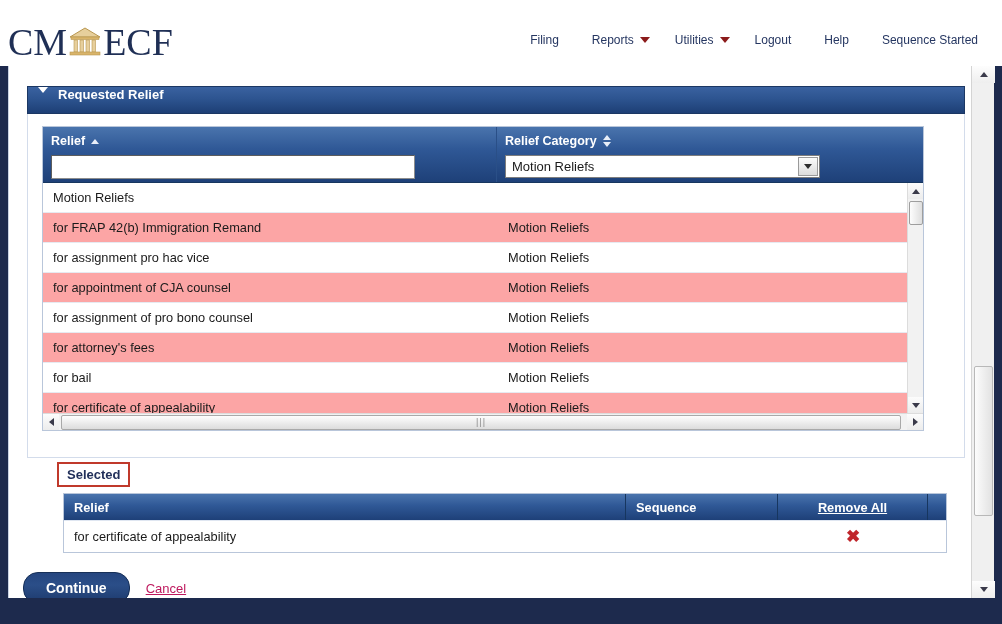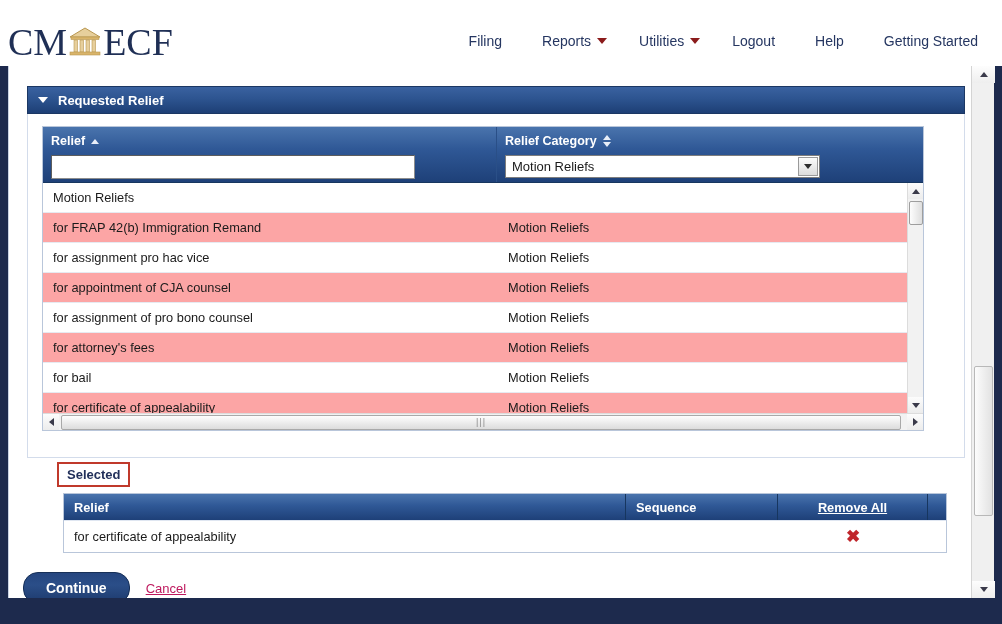--- a/index.html
+++ b/index.html
@@ -35,22 +35,22 @@
     color: #1f2f55;
     letter-spacing: 0px;
   }
   #logo .cm, #logo .ecf { line-height: 1; }
   #logo .bldg { display: inline-block; width: 34px; height: 34px; position: relative; margin: 0 1px; }
   #logo .bldg svg { display: block; }
 
   
   #nav {
     position: absolute; right: 10px; top: 30px;
-    display: flex; align-items: flex-end; gap: 12px;
-    font-size: 14px; color: #253661;
+    display: flex; align-items: flex-end; gap: 5px;
+    font-size: 12px; color: #253661;
   }
   #nav .nav-item {
     padding: 3px 14px;
     white-space: nowrap;
     color: #253661;
     cursor: pointer;
   }
   #nav .nav-item.has-caret { padding-right: 6px; display: inline-flex; align-items: center; gap: 6px; }
   .caret-down-red {
     width: 0; height: 0;
@@ -108,21 +108,21 @@
   
   .panel {
     position: absolute;
     left: 18px; top: 20px;
     width: 938px;
   }
   .panel-header {
     height: 28px;
     background: linear-gradient(#3a62a0 0%, #2d5490 45%, #1d3f75 100%);
     border: 1px solid #1b3763;
-    display: flex; align-items: center;
+    display: flex; align-items: flex-start;
     padding-left: 10px;
     color: #ffffff;
     font-size: 13px; font-weight: bold;
   }
   .panel-header .collapse-caret {
     width: 0; height: 0;
     border-left: 5px solid transparent;
     border-right: 5px solid transparent;
     border-top: 6px solid #ffffff;
     margin-right: 10px;
@@ -365,21 +365,21 @@
         <span>Utilities</span>
         <span class="caret-down-red"></span>
       </div>
       <div class="nav-item">
         <span>Logout</span>
       </div>
       <div class="nav-item">
         <span>Help</span>
       </div>
       <div class="nav-item">
-        <span>Getting Started</span>
+        <span>Sequence Started</span>
       </div>
     </div>
   </div>
 
   <div id="content">
 
     <div class="panel">
 
       <div class="panel-header">
         <span class="collapse-caret"></span>

